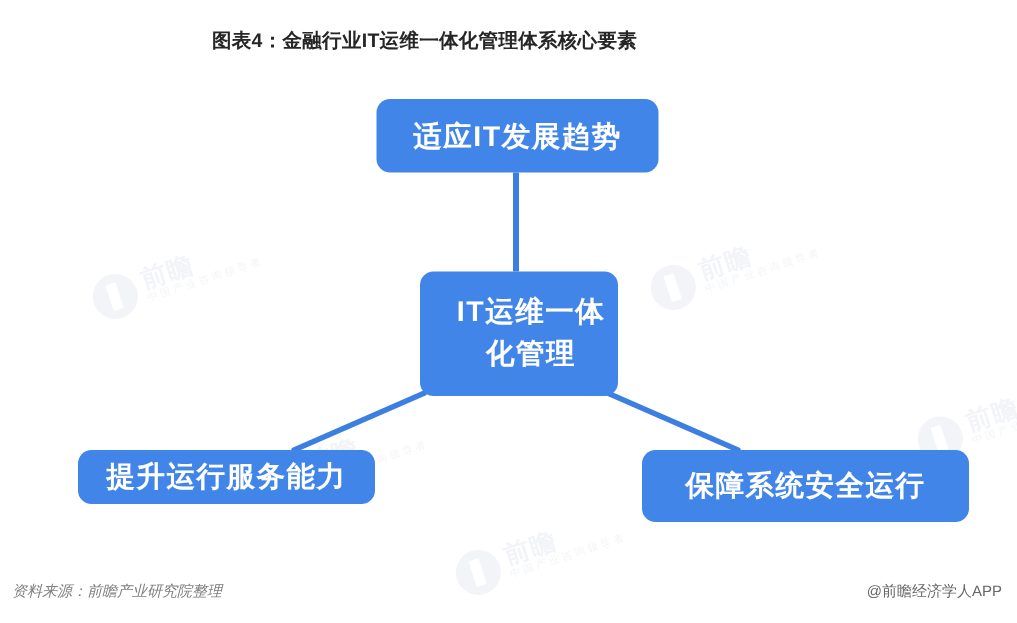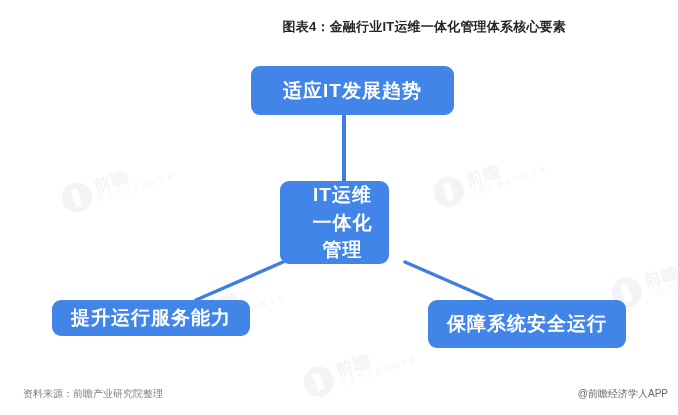--- a/index.html
+++ b/index.html
@@ -73,21 +73,21 @@
     color: #f2f4f7;
     letter-spacing: 2px;
   }
 
   
   #chart-title {
     position: absolute;
     left: 0;
     top: 18px;
     width: 566px;
-    text-align: right;
+    text-align: center;
     font-size: 13px;
     font-weight: bold;
     color: #262626;
     letter-spacing: 0.2px;
     z-index: 5;
   }
 
   
   #connectors {
     position: absolute;
@@ -115,61 +115,61 @@
   .node-label {
     display: block;
     width: 100%;
     padding: 0 8px;
     box-sizing: border-box;
   }
 
   #node-top {
     left: 251px;
     top: 66px;
-    width: 203px;
+    width: 188px;
     height: 49px;
     font-size: 19px;
     letter-spacing: 1px;
   }
   #node-center {
     left: 280px;
     top: 181px;
-    width: 109px;
+    width: 132px;
     height: 83px;
     font-size: 19px;
     line-height: 1.45;
     letter-spacing: 1px;
     padding-left: 16px;
   }
   #node-bottom-left {
     left: 52px;
     top: 300px;
     width: 198px;
     height: 36px;
     font-size: 19px;
     letter-spacing: 1px;
   }
   #node-bottom-right {
     left: 428px;
     top: 300px;
-    width: 198px;
+    width: 218px;
     height: 48px;
     font-size: 19px;
     letter-spacing: 1px;
   }
 
   
   #footer-source {
     position: absolute;
     left: 8px;
     top: 387px;
     font-size: 10px;
+    font-style: italic;
     color: #808080;
     z-index: 5;
-    margin-left: 15px;
   }
   #footer-brand {
     position: absolute;
     right: 10px;
     top: 387px;
     font-size: 10px;
     color: #666666;
     z-index: 5;
   }
 </style>

